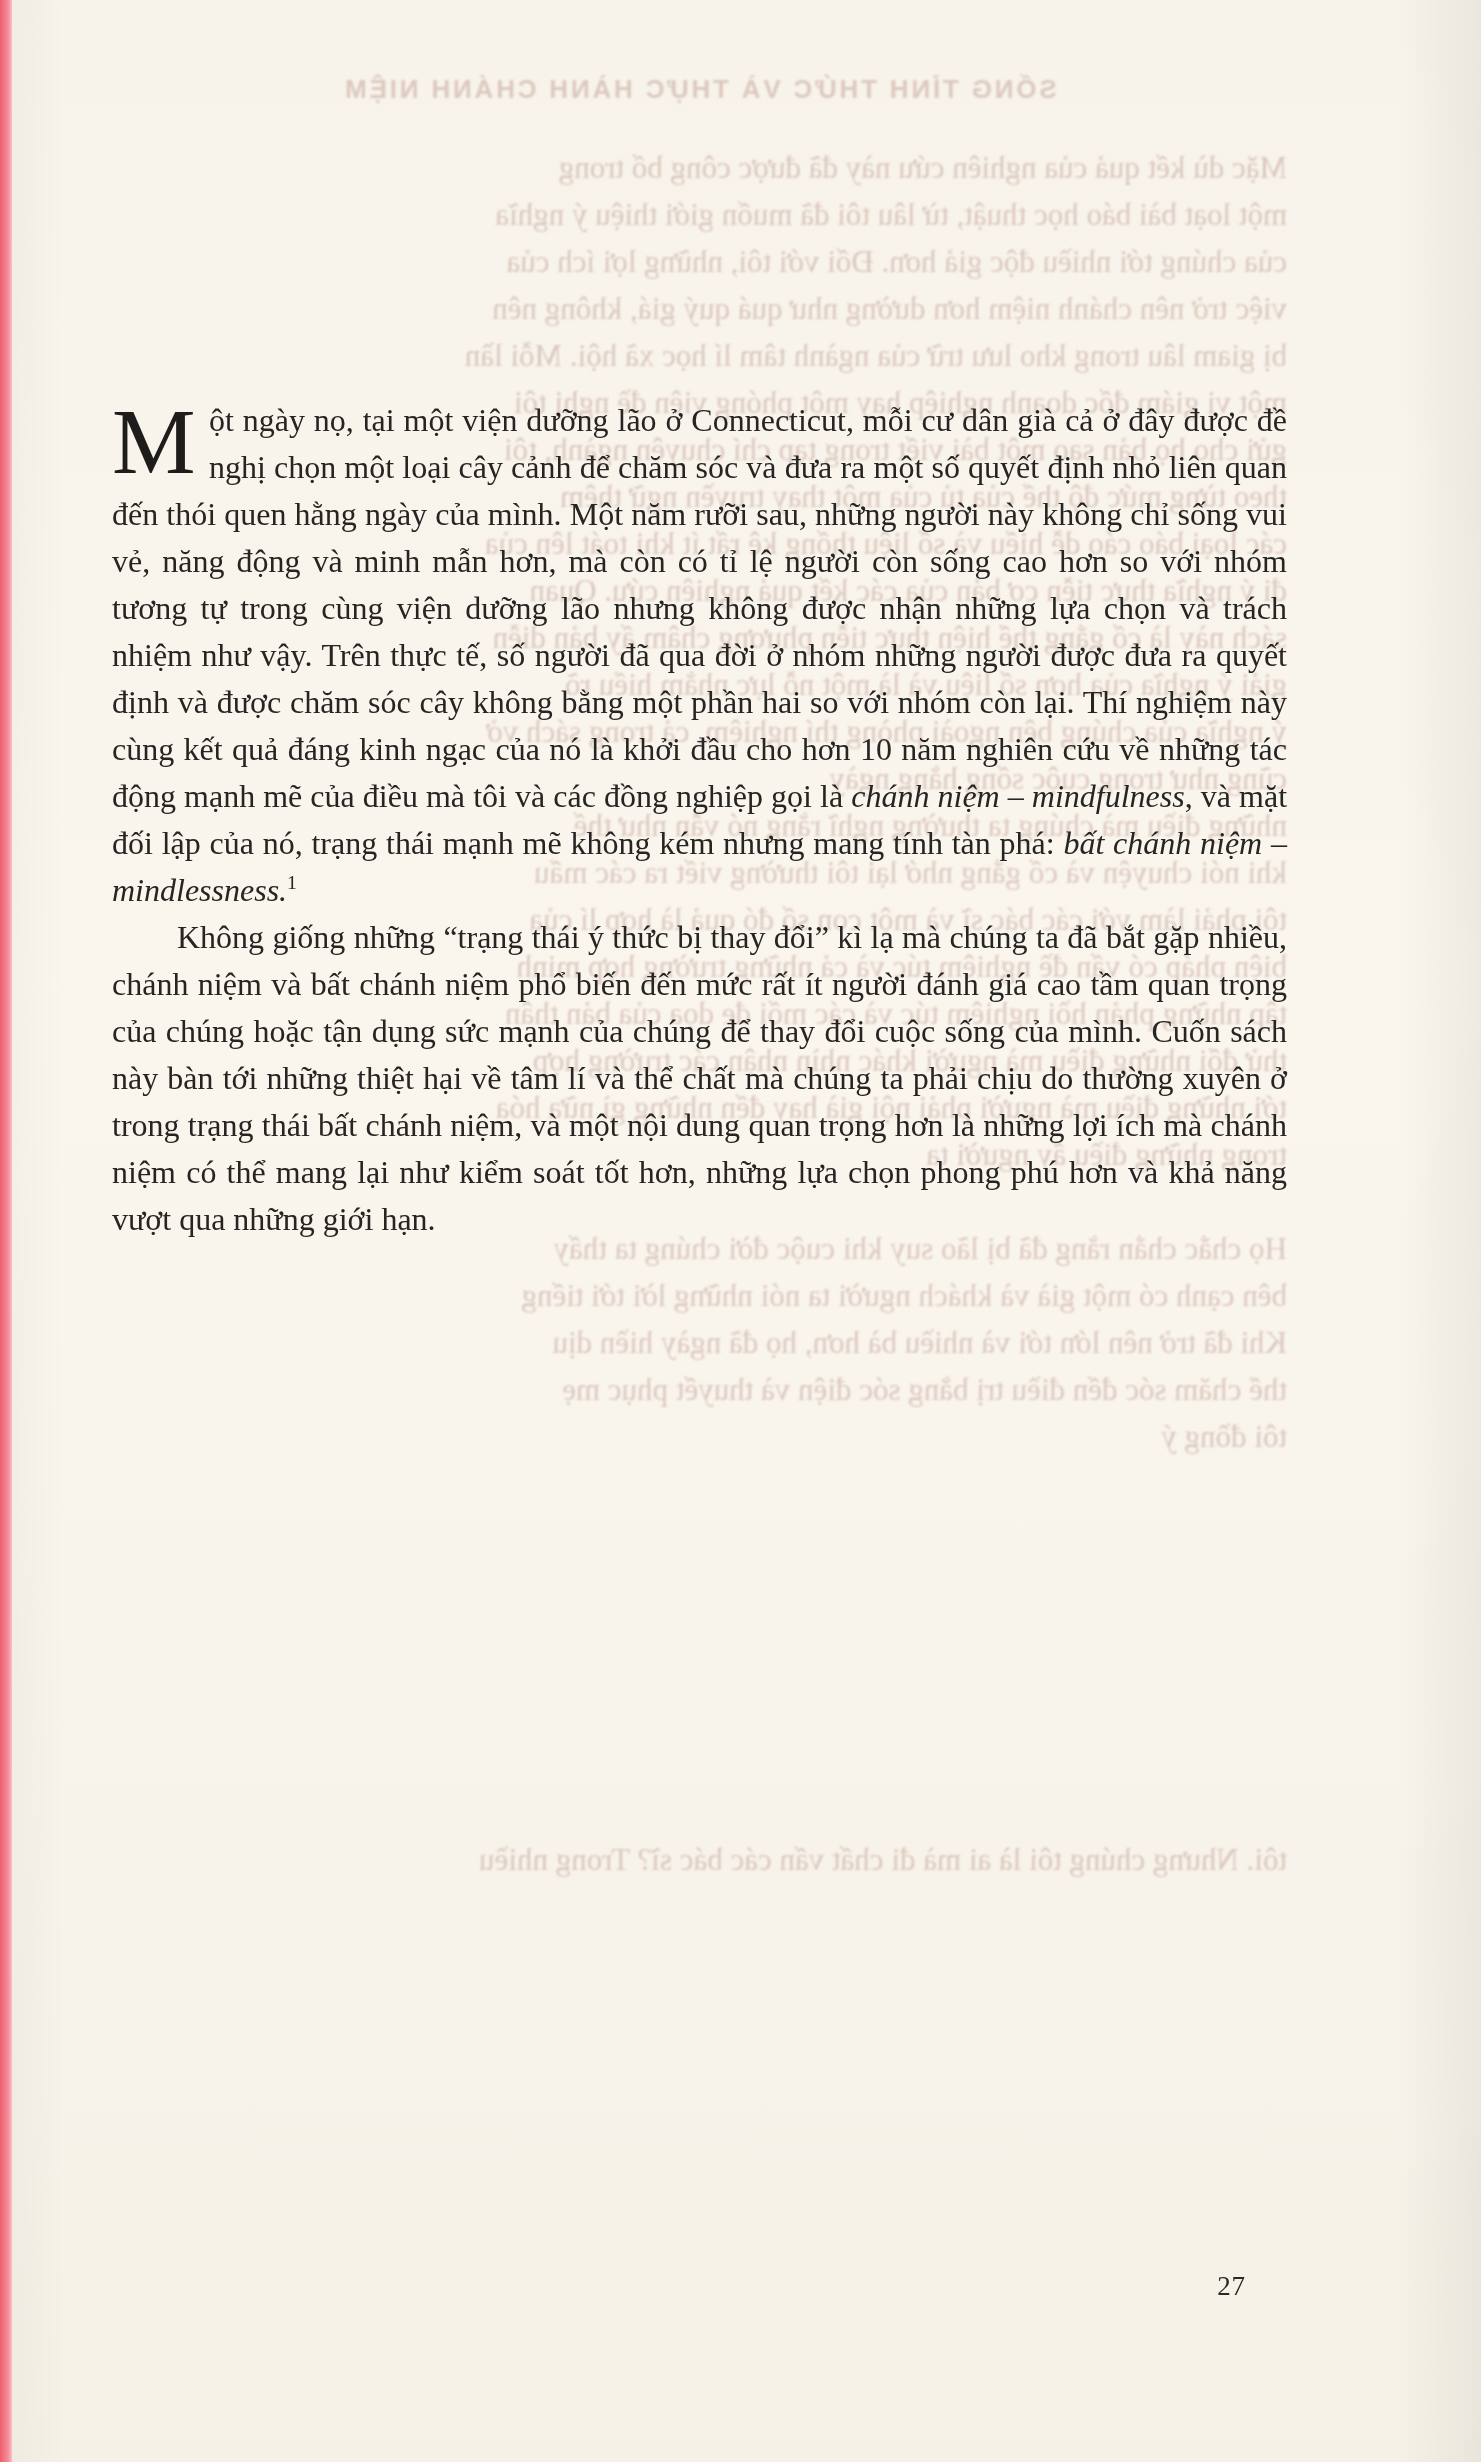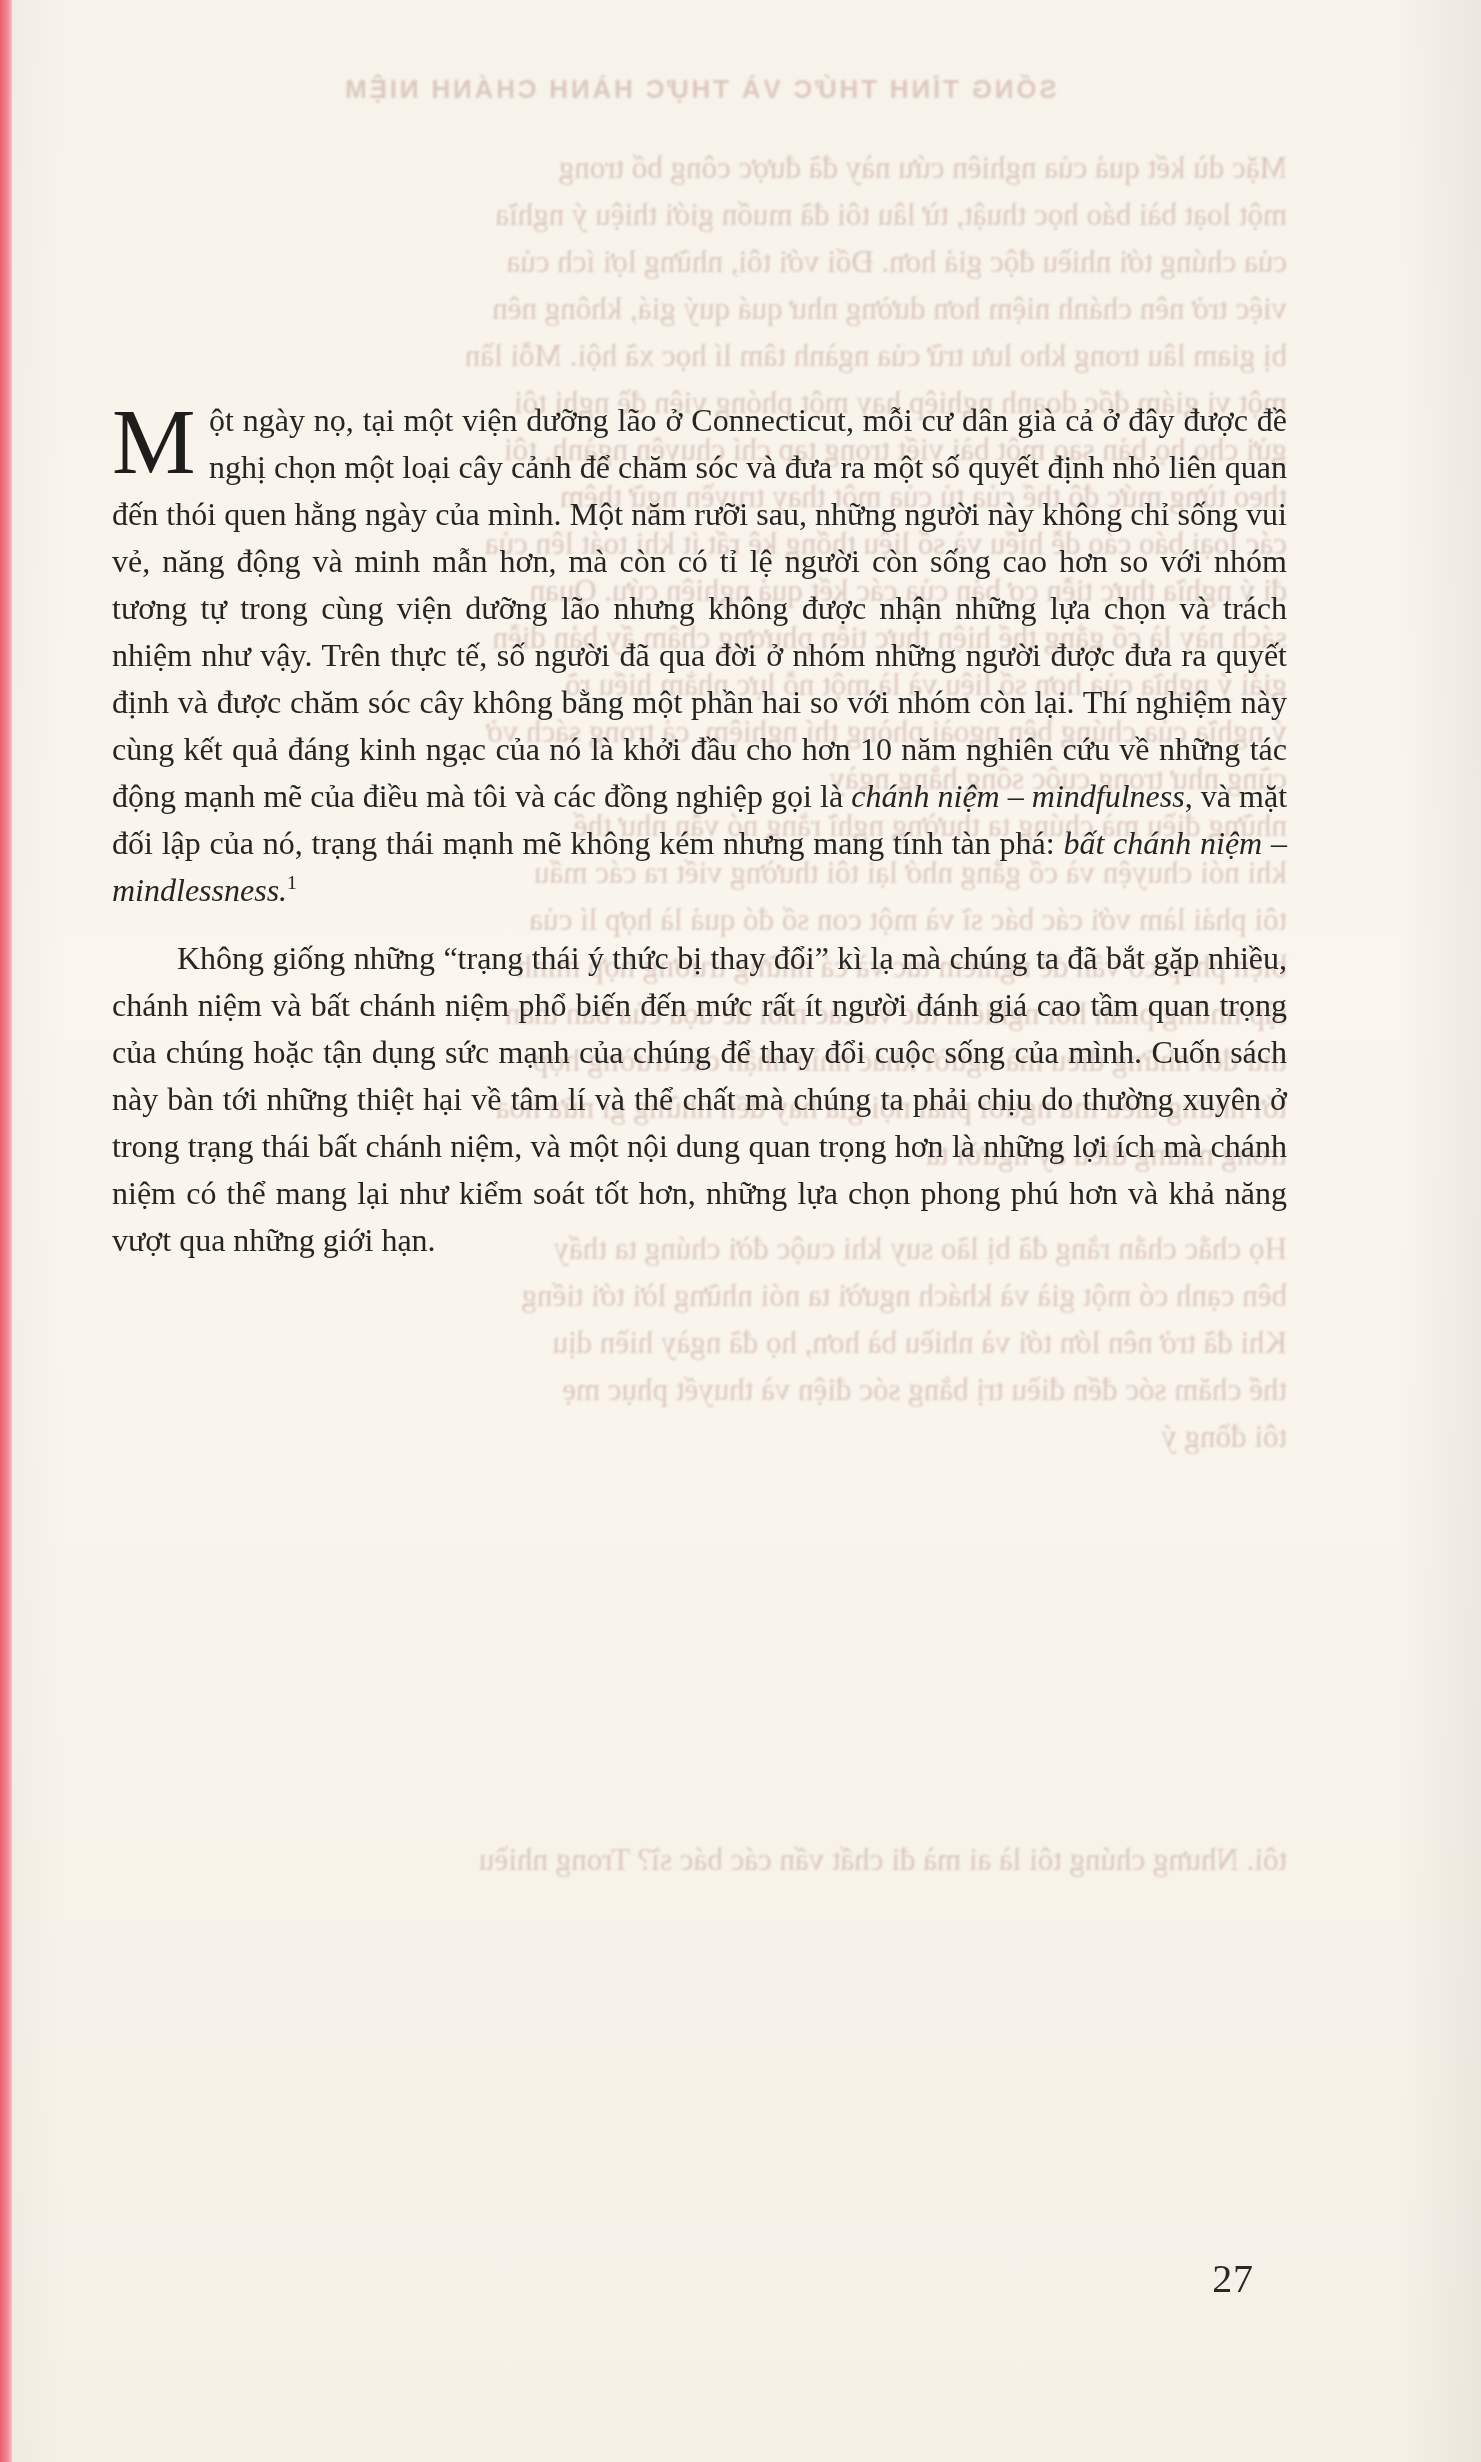--- a/index.html
+++ b/index.html
@@ -49,36 +49,36 @@
   }
   
   .content{
     position:absolute;left:112px;right:195px;top:397px;
     color:#262523;
     font-size:32px;
     line-height:47px;
     text-align:justify;
   }
   .para{margin:0;}
-  .para + .para{margin-top:21px;}
+  .para + .para{}
   .para.indent{text-indent:65px;}
   .dropcap{
     float:left;
     font-size:94px;
     line-height:76px;
     padding:5.7px 13.3px 0 0;
     font-weight:normal;
     color:#1e1d1b;
   }
   em{}
   sup{font-size:0.62em;vertical-align:super;line-height:0;}
   .page-number{
     position:absolute;
-    right:228px;bottom:160px;
-    font-size:40px;
+    right:236px;bottom:160px;
+    font-size:27px;
     color:#2a2926;
     letter-spacing:0.9px;
     text-align:right;
   }
 </style>
 </head>
 <body>
 
 <div class="page">
 

